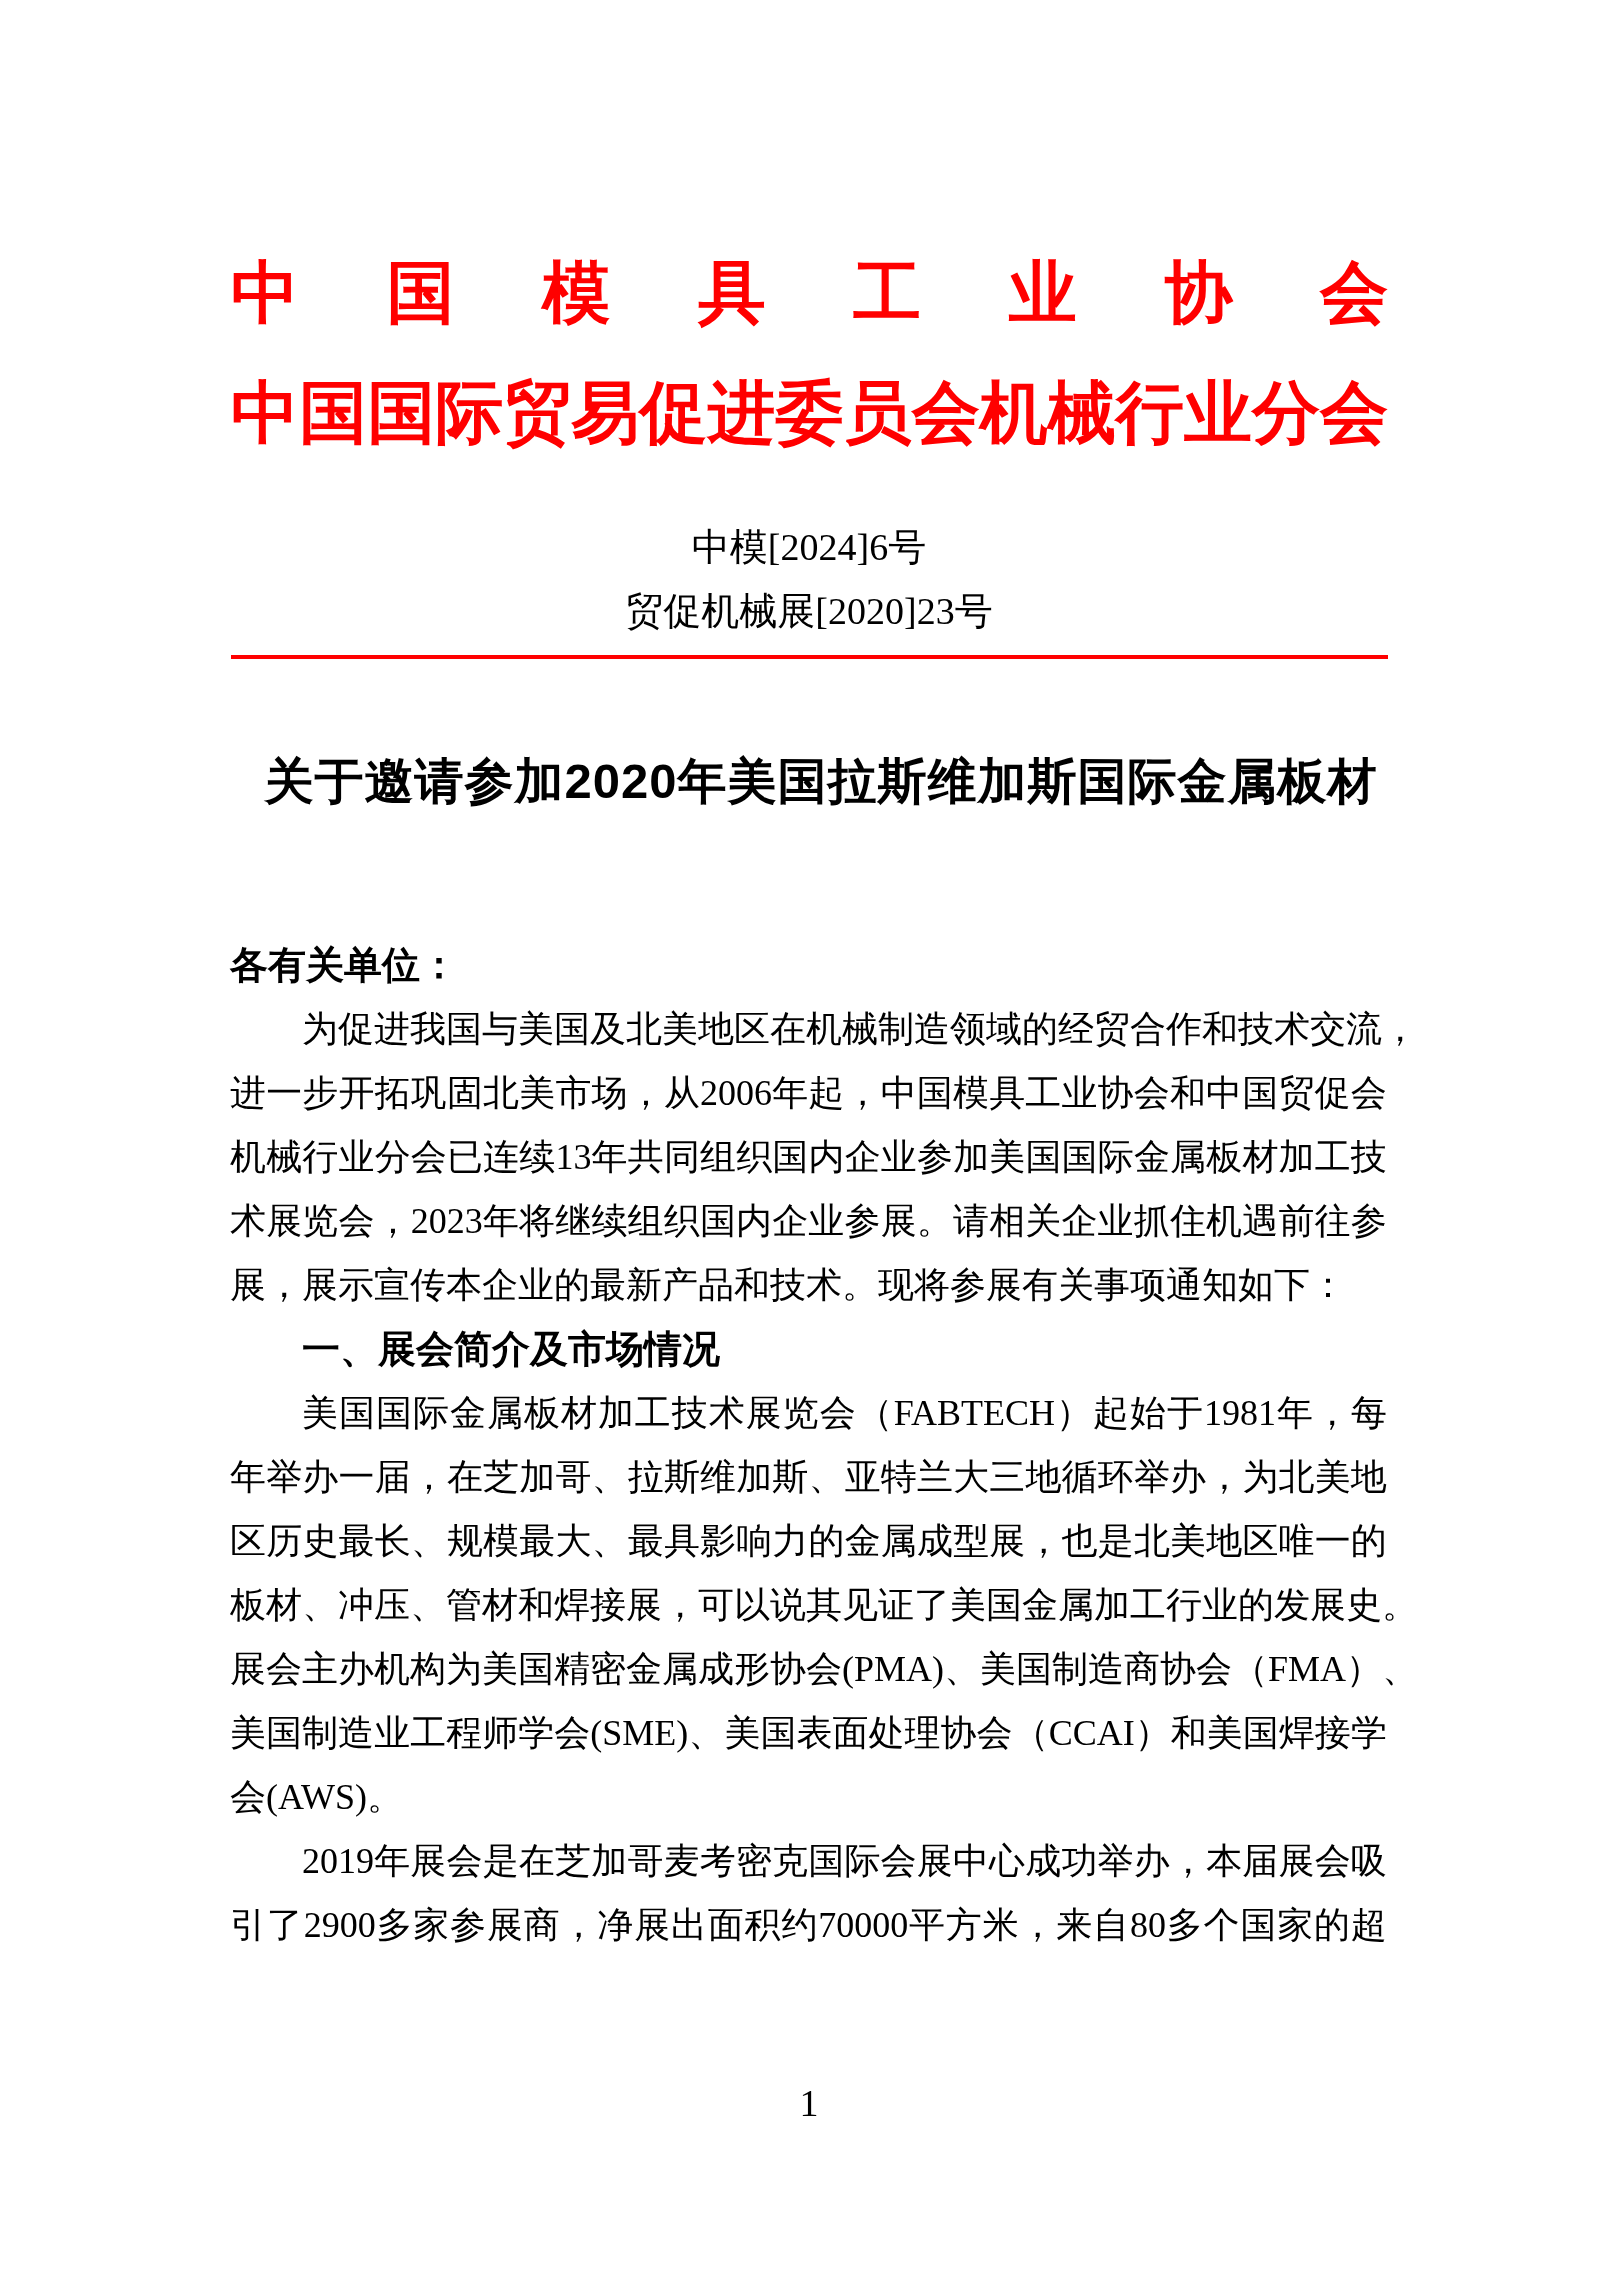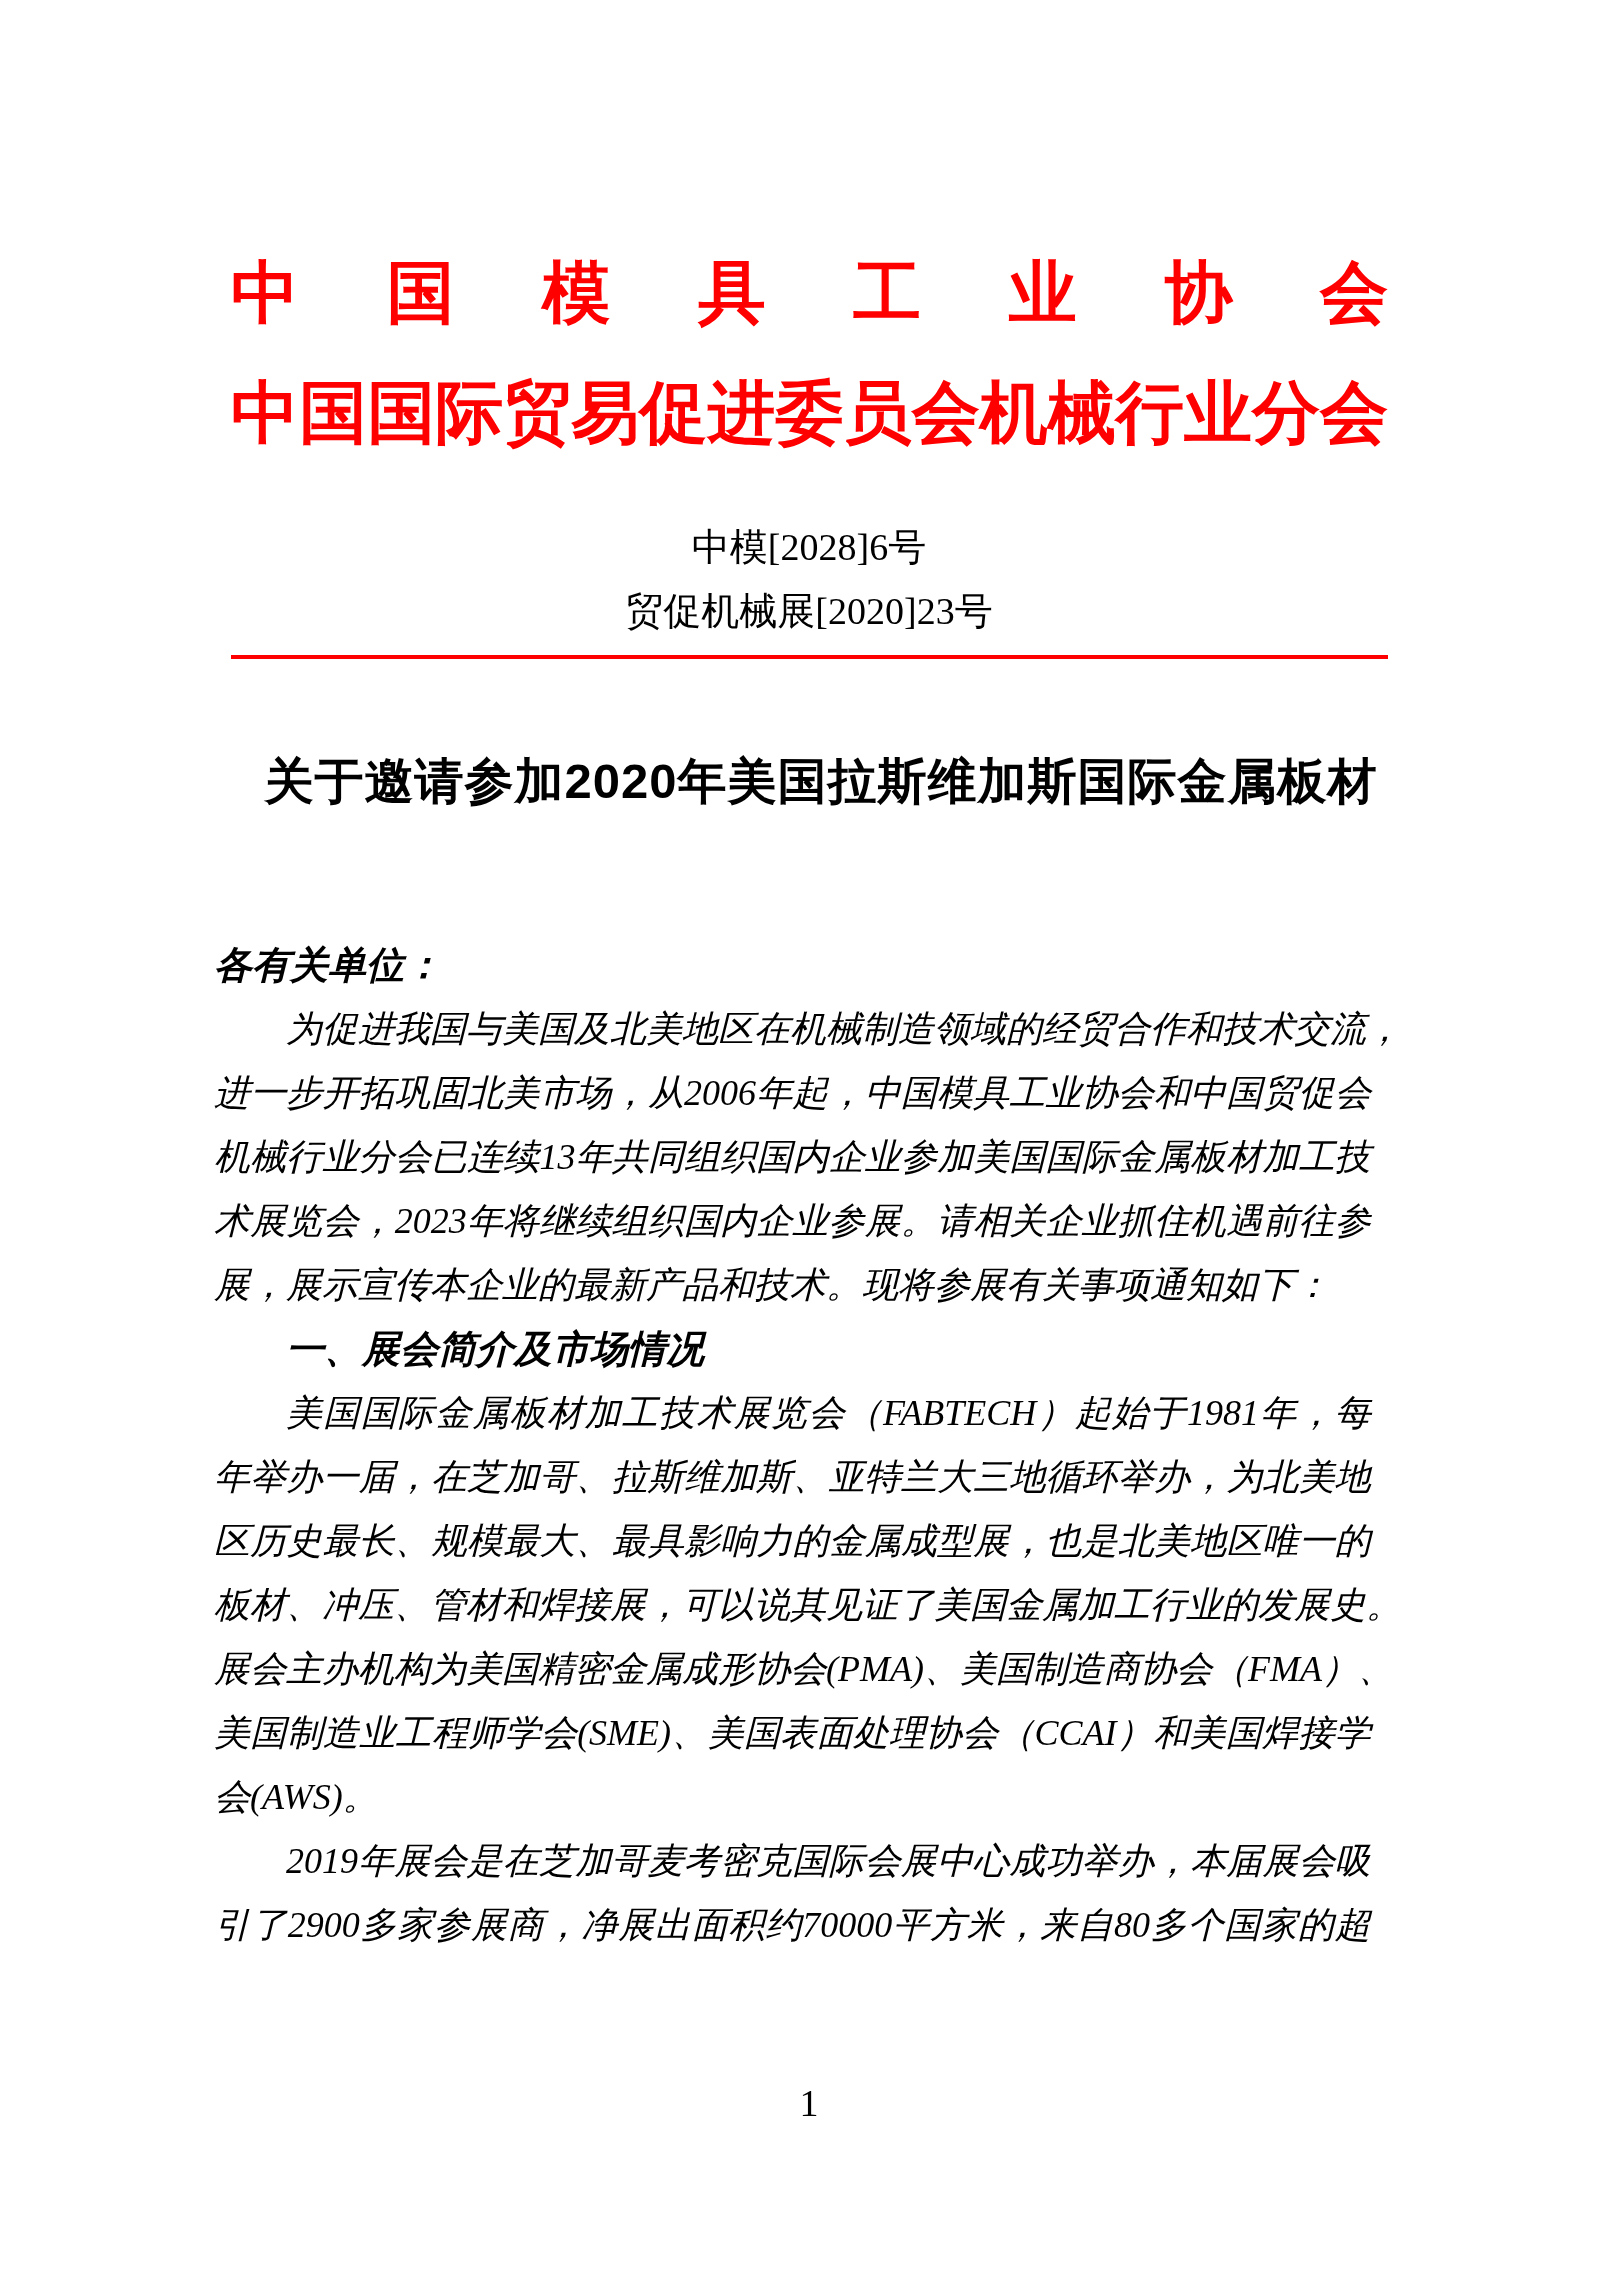--- a/index.html
+++ b/index.html
@@ -52,23 +52,22 @@
     font-family: "Liberation Sans", sans-serif;
     font-weight: bold;
     font-size: 49px;
     line-height: 80px;
     letter-spacing: 1px;
     margin-left: 24px;
   }
 
   
   .body-block {
-    left: 214px; top: 933px;
+    left: 230px; top: 933px;
     width: 1157px;
-    font-style: italic;
   }
   .line {
     height: 64px;
     line-height: 64px;
     font-size: 36px;
     white-space: nowrap;
   }
   .line.fill {
     display: flex;
     justify-content: space-between;
@@ -117,21 +116,21 @@
       <span>会</span>
       <span>机</span>
       <span>械</span>
       <span>行</span>
       <span>业</span>
       <span>分</span>
       <span>会</span>
     </div>
 
   <div class="abs doc-numbers">
-    <div>中模[2028]6号</div>
+    <div>中模[2024]6号</div>
     <div>贸促机械展[2020]23号</div>
   </div>
 
   <div class="abs red-rule"></div>
 
   <div class="abs notice-title">
     <div>关于邀请参加2020年美国拉斯维加斯国际金属板材</div>
   </div>
 
   <div class="abs body-block">

